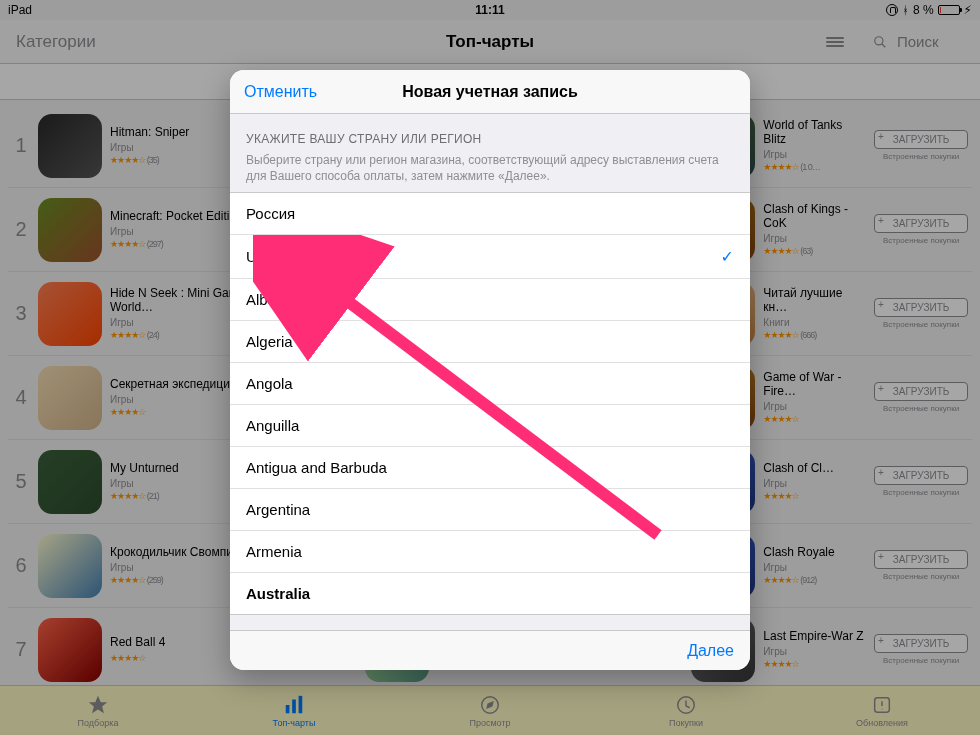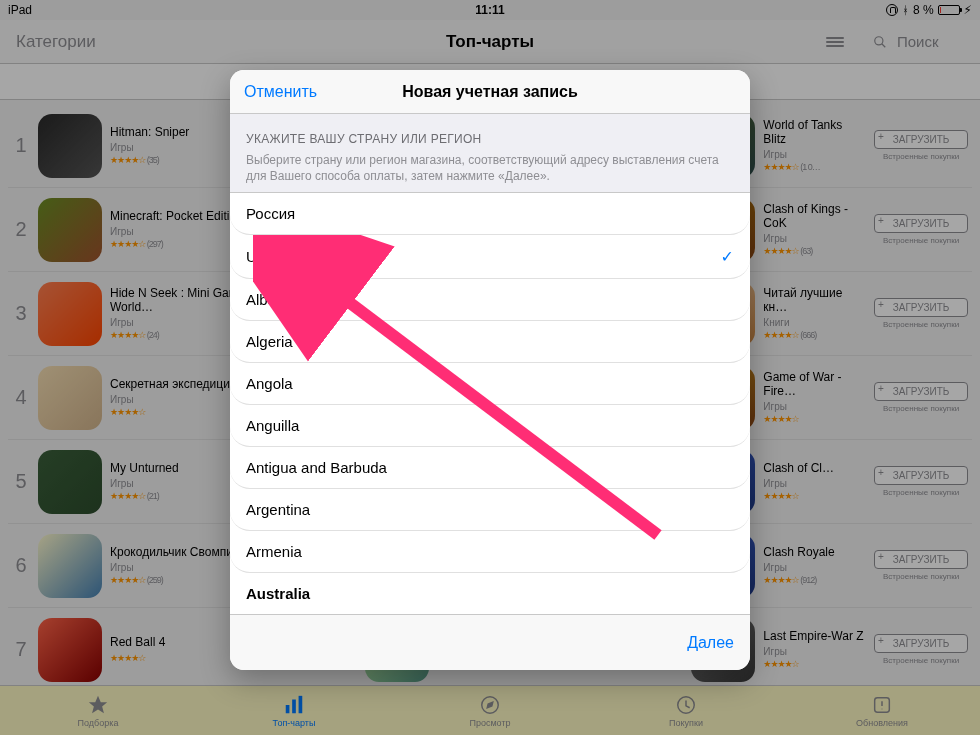--- a/index.html
+++ b/index.html
@@ -59,24 +59,24 @@
   .dimmer { position:absolute; inset:0; background:rgba(0,0,0,0.35);}
   .modal { position:absolute; left:50%; top:70px; transform:translateX(-50%); width:520px; height:600px; background:#fff; border-radius:14px; box-shadow:0 10px 30px rgba(0,0,0,.3); display:flex; flex-direction:column; overflow:hidden;}
   .modal-header { height:44px; display:flex; align-items:center; justify-content:center; border-bottom:0.5px solid #c8c8c8; background:#f8f8f8; position:relative;}
   .modal-header .mtitle { font-weight:600; font-size:16px; }
   .modal-header .cancel { position:absolute; left:14px; color:#007aff; font-size:16px;}
   .modal-body { flex:1; overflow:auto; background:#efeff4;}
   .section-head { padding:18px 16px 8px; }
   .section-head .st { font-size:12px; color:#6d6d72; letter-spacing:0.3px;}
   .section-head .sd { font-size:12px; color:#8e8e93; margin-top:6px; line-height:1.35;}
   .country-list { background:#fff; border-top:0.5px solid #c8c8c8; border-bottom:0.5px solid #c8c8c8;}
-  .country { padding:12px 16px; border-bottom:0.5px solid #e0e0e0; font-size:15px; color:#000; display:flex; justify-content:space-between; align-items:center;border-radius:20px;}
+  .country { padding:12px 16px; border-bottom:0.5px solid #e0e0e0; font-size:15px; color:#000; display:flex; justify-content:space-between; align-items:center;}
   .country:last-child { border-bottom:none;font-weight:bold;}
   .check { color:#007aff; font-size:16px;}
-  .modal-footer { height:56px; border-top:0.5px solid #c8c8c8; background:#f8f8f8; display:flex; align-items:center; justify-content:flex-end; padding:0 16px;}
+  .modal-footer { height:40px; border-top:0.5px solid #c8c8c8; background:#f8f8f8; display:flex; align-items:center; justify-content:flex-end; padding:0 16px;}
   .modal-footer .next { color:#007aff; font-size:16px; font-weight:500;}
 
   
   .arrow-svg { position:absolute; left:253px; top:235px; width:420px; height:320px; pointer-events:none; z-index:60;}
 
 </style>
 </head>
 <body>
 
 <div class="statusbar">

